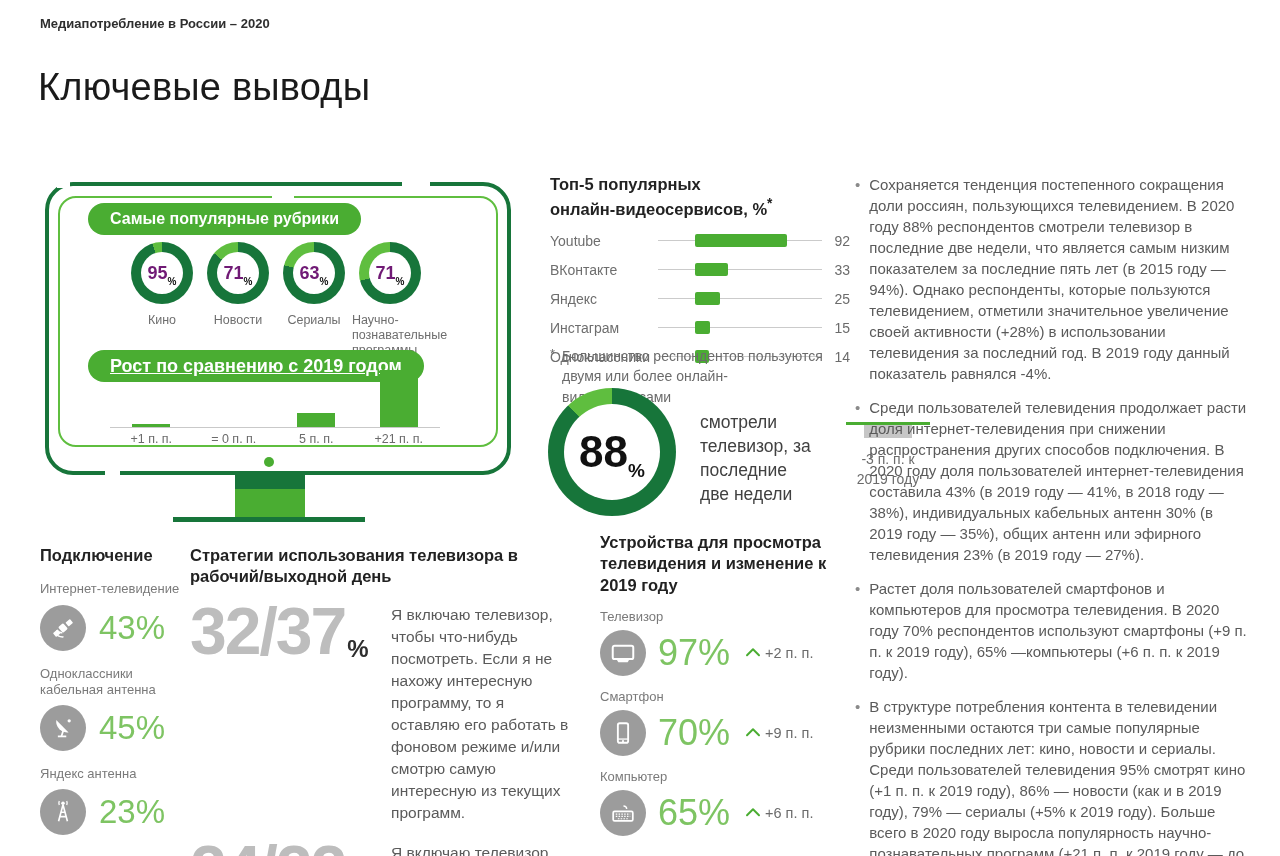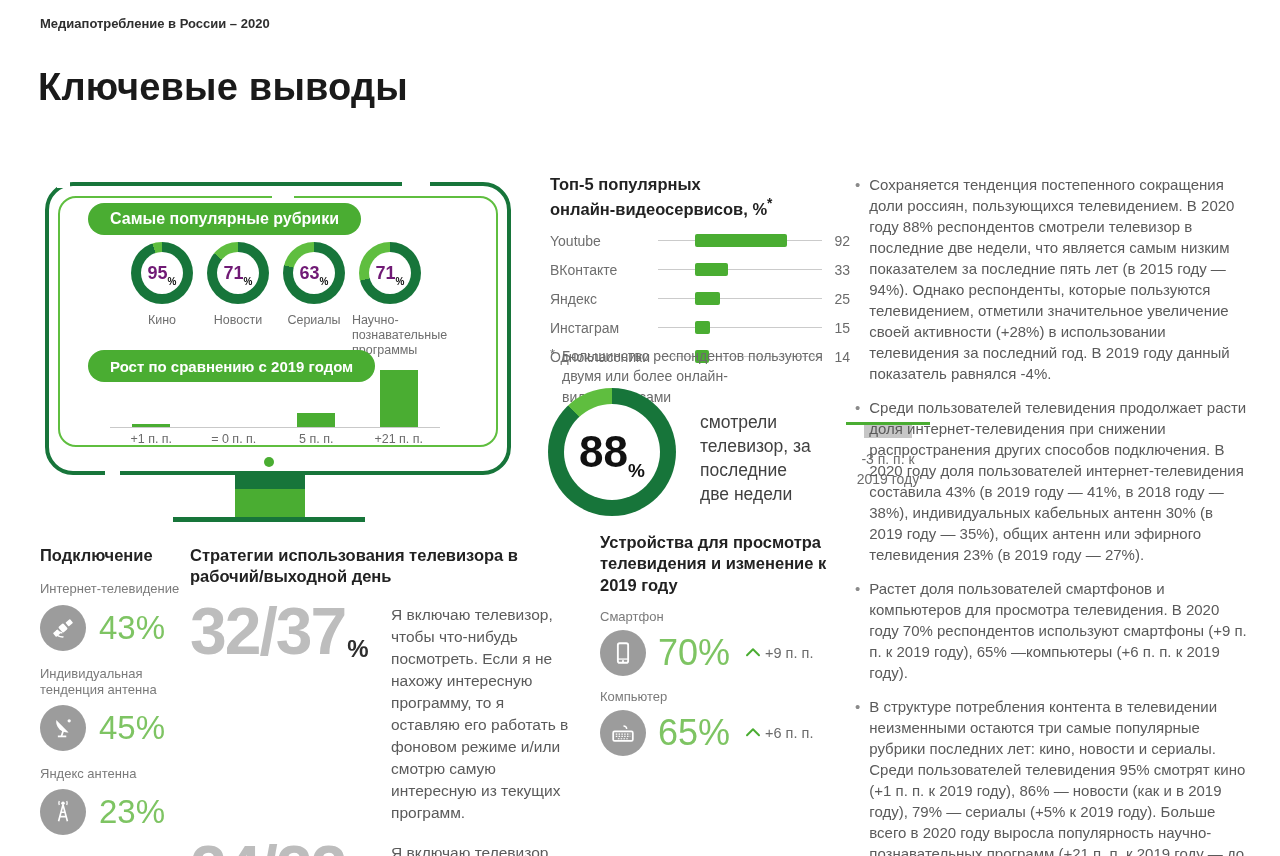--- a/index.html
+++ b/index.html
@@ -14,36 +14,36 @@
     --muted:#6b6b6b;
     --label:#7a7a7a;
     --line:#cbcbcb;
   }
   *{margin:0;padding:0;box-sizing:border-box;}
   html,body{width:1280px;height:856px;background:#fff;overflow:hidden;
     font-family:"Liberation Sans","DejaVu Sans",sans-serif;}
   .page{position:relative;width:1280px;height:644px;background:#fff;}
 
   .report-label{position:absolute;left:40px;top:16px;font-size:13px;font-weight:bold;color:#2e2e2e;}
-  .page-title{position:absolute;left:38px;top:66px;font-size:38px;font-weight:bold;color:var(--ink);letter-spacing:.2px;}
+  .page-title{position:absolute;left:38px;top:66px;font-size:38px;font-weight:normal;color:var(--ink);letter-spacing:.2px;}
 
   
   .tv{position:absolute;left:45px;top:182px;width:466px;height:345px;}
   .tv-bezel{position:absolute;left:0;top:0;width:466px;height:293px;border:4px solid var(--dark-green);border-radius:28px;}
   .tv-screen{position:absolute;left:13px;top:14px;width:440px;height:251px;border:2px solid var(--light-green);border-radius:18px;}
   .tv-gap{position:absolute;background:#fff;}
   .tv-dot{position:absolute;left:219px;top:275px;width:10px;height:10px;border-radius:50%;background:var(--green);}
   .tv-neck-top{position:absolute;left:190px;top:293px;width:70px;height:14px;background:var(--dark-green);}
   .tv-neck{position:absolute;left:190px;top:307px;width:70px;height:28px;background:var(--green);}
   .tv-base{position:absolute;left:128px;top:335px;width:192px;height:5px;background:var(--dark-green);}
 
   .pill{position:absolute;display:inline-flex;align-items:center;background:var(--green);color:#fff;
     font-weight:bold;border-radius:17px;padding:0 22px;white-space:nowrap;}
   .pill-1{left:28px;top:5px;height:32px;font-size:16px;}
-  .pill-2{left:28px;top:152px;height:32px;font-size:15px;}
+  .pill-2{left:28px;top:152px;height:32px;font-size:18px;text-decoration:underline;}
 
   .rubrics-row{position:absolute;left:64px;top:44px;width:304px;display:flex;}
   .rubric{width:76px;display:flex;flex-direction:column;align-items:center;}
   .donut-s{width:62px;height:62px;border-radius:50%;display:flex;align-items:center;justify-content:center;}
   .donut-s-hole{width:42px;height:42px;border-radius:50%;background:#fff;display:flex;align-items:center;justify-content:center;}
   .donut-s-num{font-size:18px;font-weight:bold;color:#701a75;}
   .donut-s-pct{font-size:10px;font-weight:bold;color:#111;align-self:flex-end;margin-bottom:7px;}
   .rubric-label{margin-top:9px;font-size:12.5px;color:#6e6e6e;text-align:center;line-height:1.2;}
   .rubric:last-child .rubric-label{text-align:left;width:76px;}
 
@@ -280,21 +280,21 @@
                   <rect x="16.5" y="9.8" width="5" height="4.4" rx="0.7" fill="#fff"></rect>
                 </g>
                 <path d="M5.2 16.2 q2.6 3.8 7.2 3.4" fill="none" stroke="#fff" stroke-width="1.3"></path>
                 <path d="M6.6 13.7 q1.7 2.5 4.8 2.3" fill="none" stroke="#fff" stroke-width="1.3"></path>
               </svg>
             </span>
             <span class="conn-pct">43%</span>
           </div>
         </div>
         <div class="conn-item">
-          <div class="conn-label">Индивидуальная тенденция антенна</div>
+          <div class="conn-label">Одноклассники кабельная антенна</div>
           <div class="conn-row">
             <span class="icon-circle">
               <svg viewBox="0 0 24 24">
                 <path d="M6.2 5.2 a9.6 9.6 0 0 0 10.6 10.6 z" fill="#fff"></path>
                 <path d="M12.4 13.6 L10.6 19.2" stroke="#fff" stroke-width="1.5"></path>
                 <path d="M7.6 19.2 h7.2" stroke="#fff" stroke-width="1.5"></path>
                 <circle cx="17.3" cy="5.8" r="1.4" fill="#fff"></circle>
               </svg>
             </span>
             <span class="conn-pct">45%</span>
@@ -328,20 +328,38 @@
           <div class="strat-num">24/22<span class="strat-unit">%</span></div>
           <div class="strat-text">Я включаю телевизор, чтобы посмотреть конкретную передачу.</div>
         </div>
       </div>
   </div>
 
   <div class="devices">
     <div class="sec-h">Устройства для просмотра телевидения и изменение к 2019 году</div>
     <div id="dev-items">
         <div class="dev-item">
+          <div class="dev-label">Телевизор</div>
+          <div class="dev-row">
+            <span class="icon-circle">
+              <svg viewBox="0 0 24 24">
+                <rect x="3.2" y="5.8" width="17.6" height="11.4" rx="1.6" fill="none" stroke="#fff" stroke-width="1.7"></rect>
+                <path d="M8 20 h8 l1.3 -2.2 h-10.6 z" fill="#fff"></path>
+              </svg>
+            </span>
+            <span class="dev-pct">97%</span>
+            <span class="dev-change">
+              <span><svg viewBox="0 0 24 16">
+                  <polyline points="4,13 12,5 20,13" fill="none" stroke="#4aad32" stroke-width="2.6" stroke-linecap="round" stroke-linejoin="round"></polyline>
+                </svg></span>
+              <span class="dev-change-text">+2 п. п.</span>
+            </span>
+          </div>
+        </div>
+        <div class="dev-item">
           <div class="dev-label">Смартфон</div>
           <div class="dev-row">
             <span class="icon-circle">
               <svg viewBox="0 0 24 24">
                 <rect x="7.6" y="3.6" width="8.8" height="16.8" rx="1.6" fill="none" stroke="#fff" stroke-width="1.6"></rect>
                 <path d="M7.6 17.2 h8.8" stroke="#fff" stroke-width="1.1"></path>
                 <circle cx="12" cy="19" r="0.9" fill="#fff"></circle>
               </svg>
             </span>
             <span class="dev-pct">70%</span>

